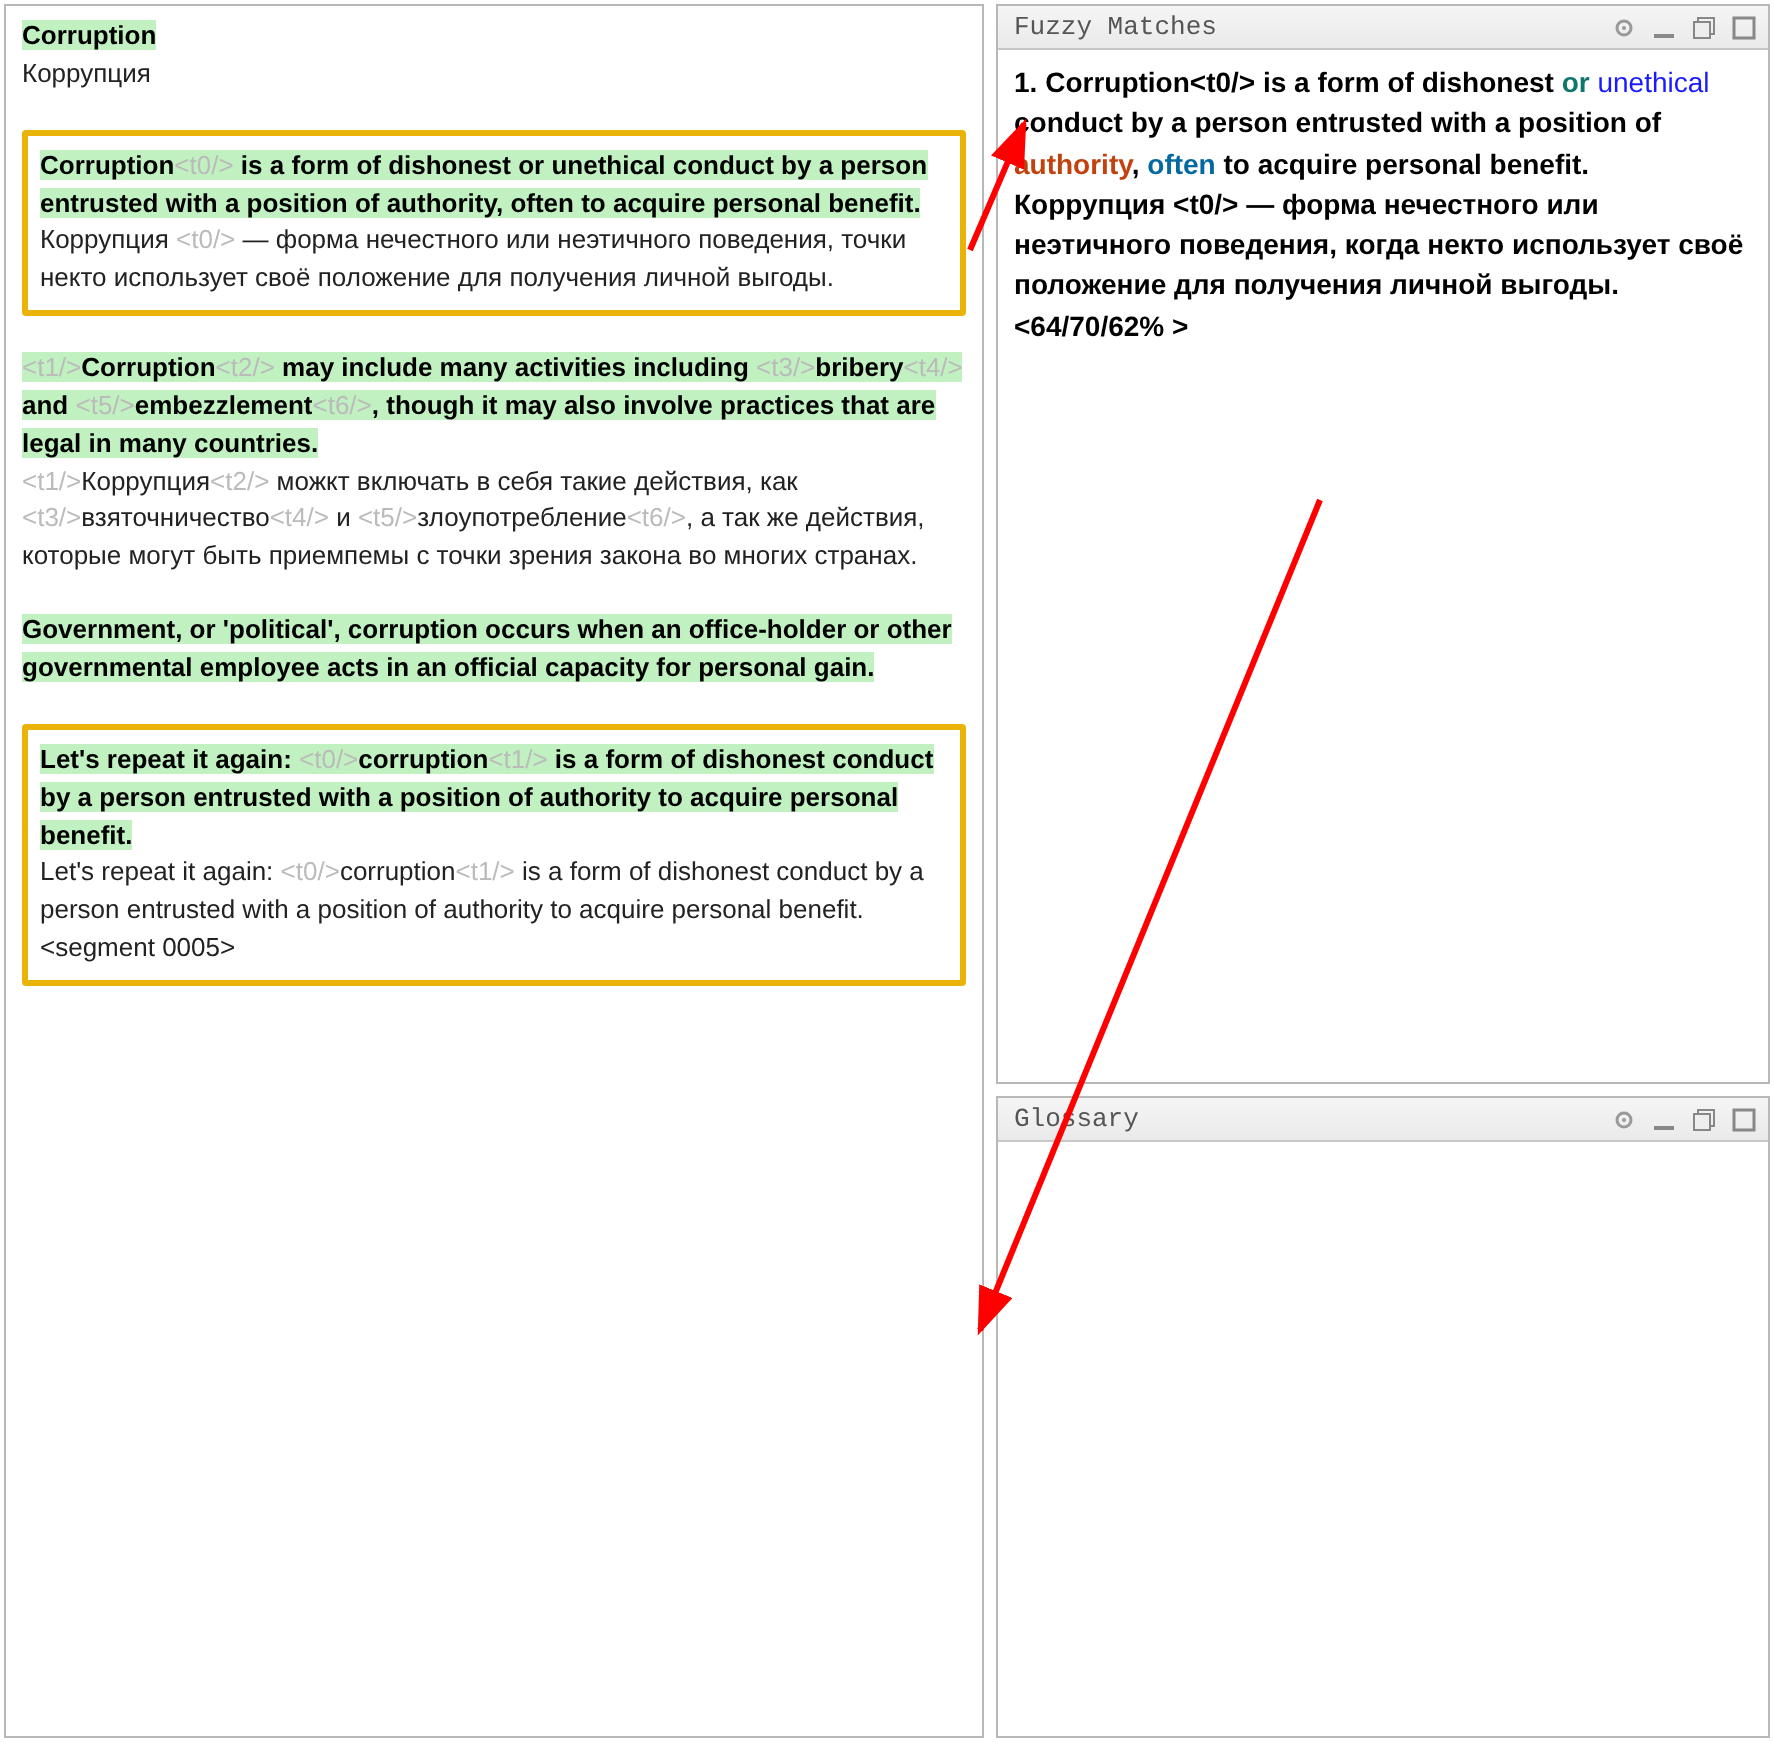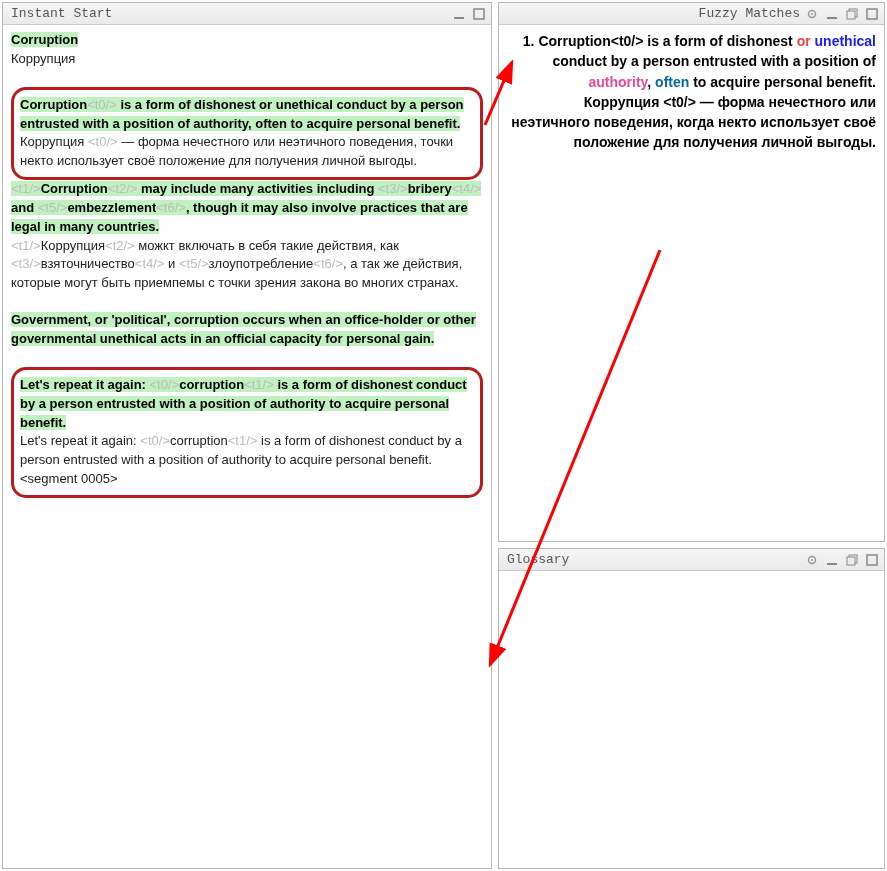--- a/index.html
+++ b/index.html
@@ -14,66 +14,53 @@
   .panel-header .hdr-btn { width: 16px; height: 16px; margin-left: 4px; display: inline-flex; align-items: center; justify-content: center; color: #888; cursor: pointer; }
   .panel-header .hdr-btn svg { width: 12px; height: 12px; }
   .panel-body { flex: 1; overflow: auto; padding: 6px 8px 6px 8px; line-height: 1.45; position: relative; }
   .fuzzy-body { font-size: 14px; }
   .segment { margin-bottom: 18px; }
   .src { font-weight: bold; color: #000; }
   .greenbg { background: #c1f0c1; }
   .tag { color: #bbb; font-weight: normal; }
   .trg { color: #222; font-weight: normal; }
   .trg .tag { color: #bbb; }
-  .redbox { border: 3px solid #b91c1c; border-radius: 15px; padding: 6px 6px; margin: 6px 0 0 0; }
+  .redbox { border: 3px solid #eab308; border-radius: 2px; padding: 6px 6px; margin: 6px 0 17px 0; }
   .segmarker { font-weight: normal; }
-  .fz-or { color: #ef4444; font-weight: bold; }
-  .fz-un { color: #1a1aff; font-weight: bold; margin-top: 32px; }
-  .fz-auth { color: #ec4899; font-weight: bold; margin-left: 44px; }
+  .fz-or { color: #0f766e; font-weight: bold; }
+  .fz-un { color: #1a1aff; font-weight: normal; margin-top: 32px; }
+  .fz-auth { color: #c2410c; font-weight: bold; }
   .fz-often { color: #0369a1; font-weight: bold; }
   .fz-trg { font-weight: bold; }
   .fz-score { font-weight: bold; }
   .arrow-svg { position: absolute; top:0; left:0; pointer-events:none; z-index:50; }
-  #fuzzy-panel { flex: 0 0 540px; text-align: right; }
+  #fuzzy-panel { flex: 0 0 540px; }
   #glossary-panel { flex: 1; }
 </style>
 </head>
 <body>
 
 <div class="container">
   <div class="left-col">
     <div class="panel">
-      <div class="panel-header">
-        <span class="title">Instant Start</span>
-        <span class="hdr-btn">
-            <svg viewBox="0 0 12 12">
-              <rect x="1" y="9" width="10" height="2" fill="#888"></rect>
-            </svg>
-          </span>
-        <span class="hdr-btn">
-            <svg viewBox="0 0 12 12">
-              <rect x="1" y="1" width="10" height="10" fill="none" stroke="#888" stroke-width="1.5"></rect>
-            </svg>
-          </span>
-      </div>
       <div class="panel-body" id="left-body">
           <div class="segment">
             <div class="src"><span class="greenbg">Corruption</span></div>
             <div class="trg">Коррупция</div>
           </div>
           <div class="redbox">
             <div class="src"><span class="greenbg">Corruption</span><span class="tag greenbg">&lt;t0/&gt;</span><span class="greenbg"> is a form of dishonest or unethical conduct by a person entrusted with a position of authority, often to acquire personal benefit.</span></div>
             <div class="trg"><span>Коррупция </span><span class="tag">&lt;t0/&gt;</span><span> — форма нечестного или неэтичного поведения, точки некто использует своё положение для получения личной выгоды.</span></div>
           </div>
           <div class="segment">
             <div class="src"><span class="tag greenbg">&lt;t1/&gt;</span><span class="greenbg">Corruption</span><span class="tag greenbg">&lt;t2/&gt;</span><span class="greenbg"> may include many activities including </span><span class="tag greenbg">&lt;t3/&gt;</span><span class="greenbg">bribery</span><span class="tag greenbg">&lt;t4/&gt;</span><span class="greenbg"> and </span><span class="tag greenbg">&lt;t5/&gt;</span><span class="greenbg">embezzlement</span><span class="tag greenbg">&lt;t6/&gt;</span><span class="greenbg">, though it may also involve practices that are legal in many countries.</span></div>
             <div class="trg"><span class="tag">&lt;t1/&gt;</span><span>Коррупция</span><span class="tag">&lt;t2/&gt;</span><span> можкт включать в себя такие действия, как </span><span class="tag">&lt;t3/&gt;</span><span>взяточничество</span><span class="tag">&lt;t4/&gt;</span><span> и </span><span class="tag">&lt;t5/&gt;</span><span>злоупотребление</span><span class="tag">&lt;t6/&gt;</span><span>, а так же действия, которые могут быть приемпемы с точки зрения закона во многих странах.</span></div>
           </div>
           <div class="segment">
-            <div class="src"><span class="greenbg">Government, or 'political', corruption occurs when an office-holder or other governmental unethical acts in an official capacity for personal gain.</span></div>
+            <div class="src"><span class="greenbg">Government, or 'political', corruption occurs when an office-holder or other governmental employee acts in an official capacity for personal gain.</span></div>
           </div>
           <div class="redbox">
             <div class="src"><span class="greenbg">Let's repeat it again: </span><span class="tag greenbg">&lt;t0/&gt;</span><span class="greenbg">corruption</span><span class="tag greenbg">&lt;t1/&gt;</span><span class="greenbg"> is a form of dishonest conduct by a person entrusted with a position of authority to acquire personal benefit.</span></div>
             <div class="trg"><span>Let's repeat it again: </span><span class="tag">&lt;t0/&gt;</span><span>corruption</span><span class="tag">&lt;t1/&gt;</span><span> is a form of dishonest conduct by a person entrusted with a position of authority to acquire personal benefit.</span><span class="segmarker">&lt;segment 0005&gt;</span></div>
           </div>
         </div>
     </div>
   </div>
   <div class="right-col">
     <div class="panel" id="fuzzy-panel">
@@ -100,20 +87,21 @@
             <svg viewBox="0 0 12 12">
               <rect x="1" y="1" width="10" height="10" fill="none" stroke="#888" stroke-width="1.5"></rect>
             </svg>
           </span>
       </div>
       <div class="panel-body fuzzy-body">
         <div>
           <span style="font-weight:bold">1. </span><span style="font-weight:bold">Corruption&lt;t0/&gt; is a form of dishonest </span><span class="fz-or">or</span><span style="font-weight:bold"> </span><span class="fz-un">unethical</span><span style="font-weight:bold"> conduct by a person entrusted with a position of </span><span class="fz-auth">authority</span><span style="font-weight:bold">, </span><span class="fz-often">often</span><span style="font-weight:bold"> to acquire personal benefit.</span>
         </div>
         <div class="fz-trg">Коррупция &lt;t0/&gt; — форма нечестного или неэтичного поведения, когда некто использует своё положение для получения личной выгоды.</div>
+        <div class="fz-score">&lt;64/70/62% &gt;</div>
       </div>
     </div>
     <div class="panel" id="glossary-panel">
       <div class="panel-header">
         <span class="title">Glossary</span>
         <span class="hdr-btn">
             <svg viewBox="0 0 12 12">
               <circle cx="6" cy="6" r="3.5" fill="none" stroke="#999" stroke-width="1.5"></circle>
               <circle cx="6" cy="6" r="1" fill="#999"></circle>
             </svg>

